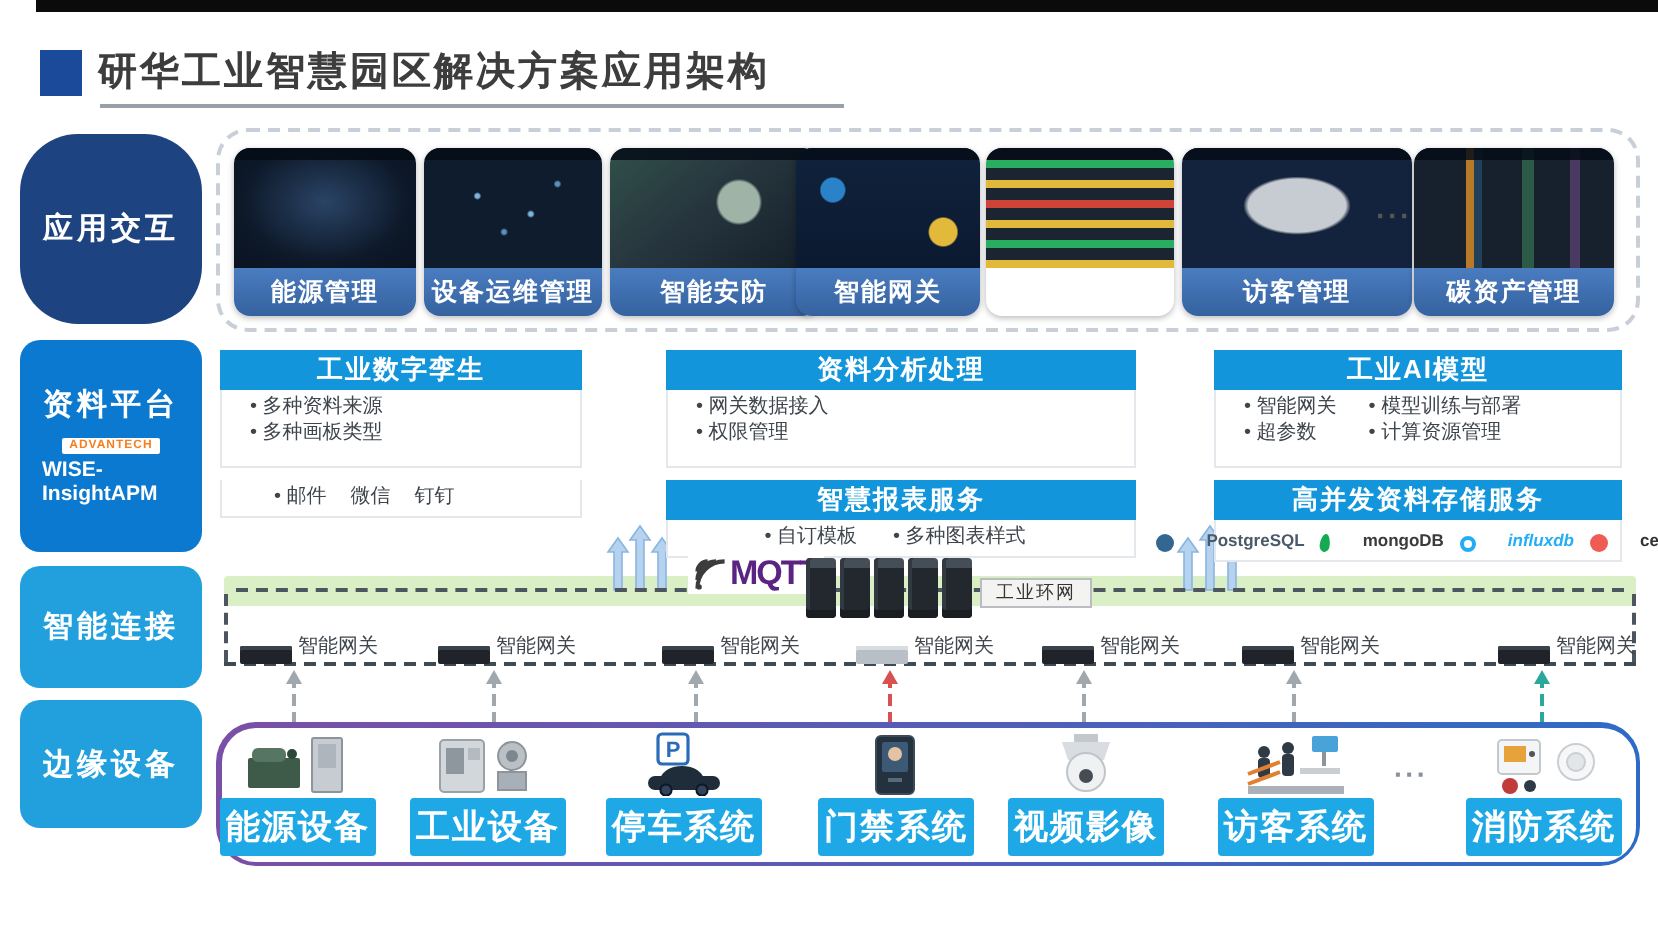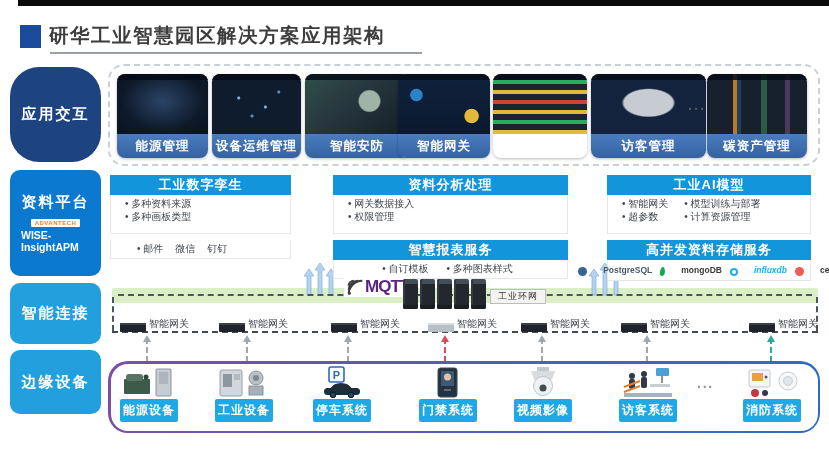--- a/index.html
+++ b/index.html
@@ -86,21 +86,21 @@
   .gw-name{font-size:10px;color:#3f464d;line-height:10px;margin-bottom:3px;white-space:nowrap;}
   .darr{position:absolute;top:338px;height:24px;width:0;border-left:2px dashed var(--c);}
   .darr::before{content:"";position:absolute;top:-3px;left:-5px;border-left:4px solid transparent;
                 border-right:4px solid transparent;border-bottom:7px solid var(--c);}
   
   .edge-wrap{position:absolute;left:108px;top:361px;width:712px;height:72px;border-radius:20px;
              background:linear-gradient(90deg,#7b4fa6,#2e6bc6);padding:2.5px;box-sizing:border-box;}
   .edge-inner{width:100%;height:100%;background:#fff;border-radius:17px;}
   .dev{position:absolute;top:365px;width:96px;display:flex;flex-direction:column;align-items:center;z-index:2;}
   .dev-ic{height:33px;display:flex;align-items:flex-end;}
-  .dev-label{margin-top:1px;background:#1ea9e6;color:#fff;font-size:12px;font-weight:bold;
+  .dev-label{margin-top:1px;background:#1ea9e6;color:#fff;font-size:17px;font-weight:bold;
              padding:3px 3px;border-radius:2px;letter-spacing:1px;white-space:nowrap;}
   .edge-ellipsis{position:absolute;left:697px;top:379px;color:#8a9099;font-weight:bold;font-size:14px;z-index:2;letter-spacing:1px;}
 </style>
 </head>
 <body>
 
 <div id="stage">
   <div class="topbar"></div>
   <div class="title-sq"></div>
   <div class="page-title">研华工业智慧园区解决方案应用架构</div>

